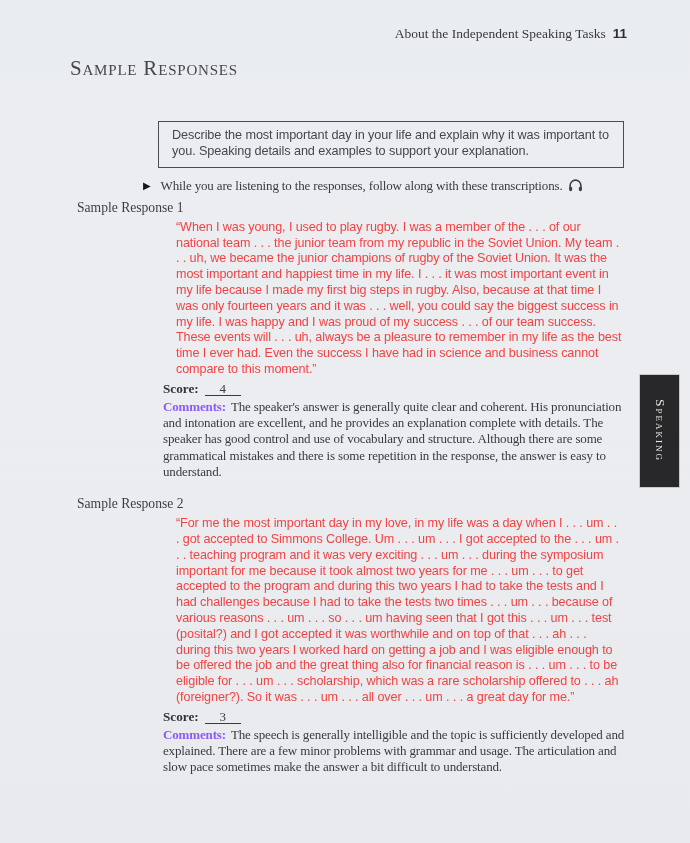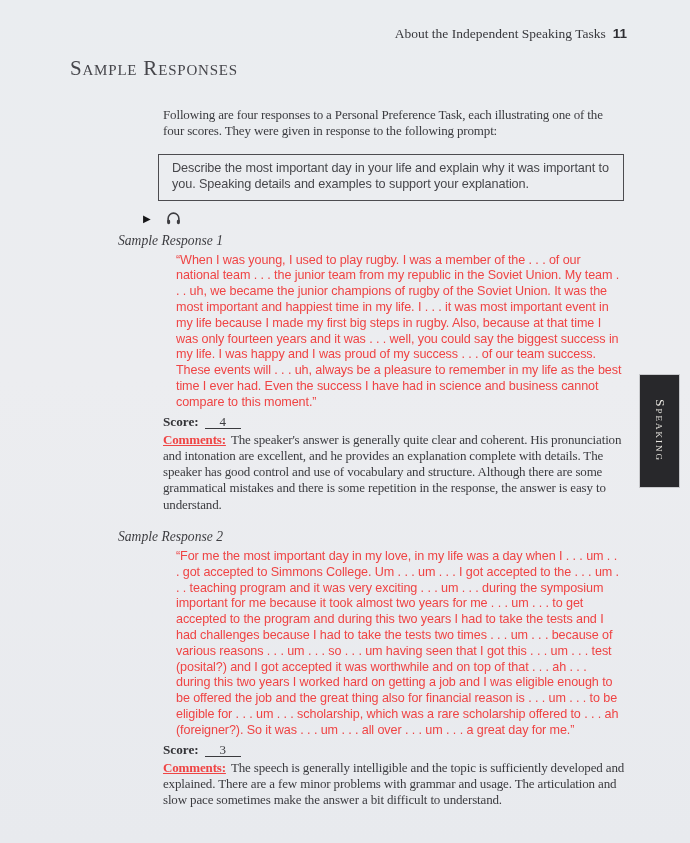--- a/index.html
+++ b/index.html
@@ -52,22 +52,22 @@
   .bullet-glyph{
     font-family:"DejaVu Sans", sans-serif;
     font-size:10px; color:#161618; margin-right:10px; line-height:1;
   }
   .audio-icon{ margin-left:5px; flex:0 0 auto; position:relative; top:1px; }
 
   .response{ margin-top:5px; }
   .response + .response{ margin-top:16px; }
 
   .resp-title{
-    margin:0 0 0 118px;
-    font-style:italic; font-size:13.6px; color:#3e3e42;
+    margin:0 0 0 77px;
+    font-size:13.6px; color:#3e3e42;
   }
 
   .transcript{
     margin:4px 0 0 176px; width:446px;
     font-family:"Liberation Sans", sans-serif;
     font-size:12.6px; line-height:15.8px; letter-spacing:-0.1px;
     color:#ef4444;
   }
 
   .score-line{ margin:3px 0 0 163px; font-size:13.2px; }
@@ -75,21 +75,21 @@
   .score-value{
     display:inline-block; min-width:36px; text-align:center;
     border-bottom:1.2px solid #3a3a3e;
     margin-left:6px; line-height:13px; font-size:13px;
   }
 
   .comments{
     margin:2px 0 0 163px; width:462px;
     font-size:13px; line-height:16.3px; letter-spacing:-0.15px;
   }
-  .comments-label{ font-weight:bold; color:#ef4444; margin-right:5px;text-decoration:underline; }
+  .comments-label{ font-weight:bold; color:#8b5cf6; margin-right:5px; }
 
   .side-tab{
     position:absolute; top:375px; left:640px; width:39px; height:112px;
     background:#28282b;
     display:flex; align-items:center; justify-content:center;
     box-shadow:0 0 0 1px rgba(0,0,0,0.15);
   }
   .side-tab .tab-text{
     writing-mode:vertical-rl;
     font-variant:small-caps; font-size:13.5px; letter-spacing:2px;
@@ -100,28 +100,28 @@
 <body>
 
 <div class="page-header">
   <span>About the Independent Speaking Tasks</span><span class="page-num">11</span>
 </div>
 
 <div class="section-title">Sample Responses</div>
 
 <div class="content-col">
 
-  <p class="intro">Following are four responses to a Personal Preference Task, each illustrating one of the four scores. They were given in response to the following prompt:</p>
 
   <div class="prompt-box">
     <span>Describe the most important day in your life and explain why it was important to you. Speaking details and examples to support your explanation.</span>
   </div>
 
   <div class="listening">
     <span class="bullet-glyph">▶</span>
+    <span>While you are listening to the responses, follow along with these transcriptions.</span>
     <span class="audio-icon">
       <svg width="15" height="14" viewBox="0 0 24 22">
         <path d="M3.4 16 v-4.2 a8.6 8.6 0 0 1 17.2 0 V16" fill="none" stroke="#3e3e42" stroke-width="2.5" stroke-linecap="round"></path>
         <rect x="1.8" y="13.6" width="4.8" height="7.4" rx="2.3" fill="#3e3e42"></rect>
         <rect x="17.4" y="13.6" width="4.8" height="7.4" rx="2.3" fill="#3e3e42"></rect>
       </svg>
     </span>
   </div>
 
   <div class="response">

